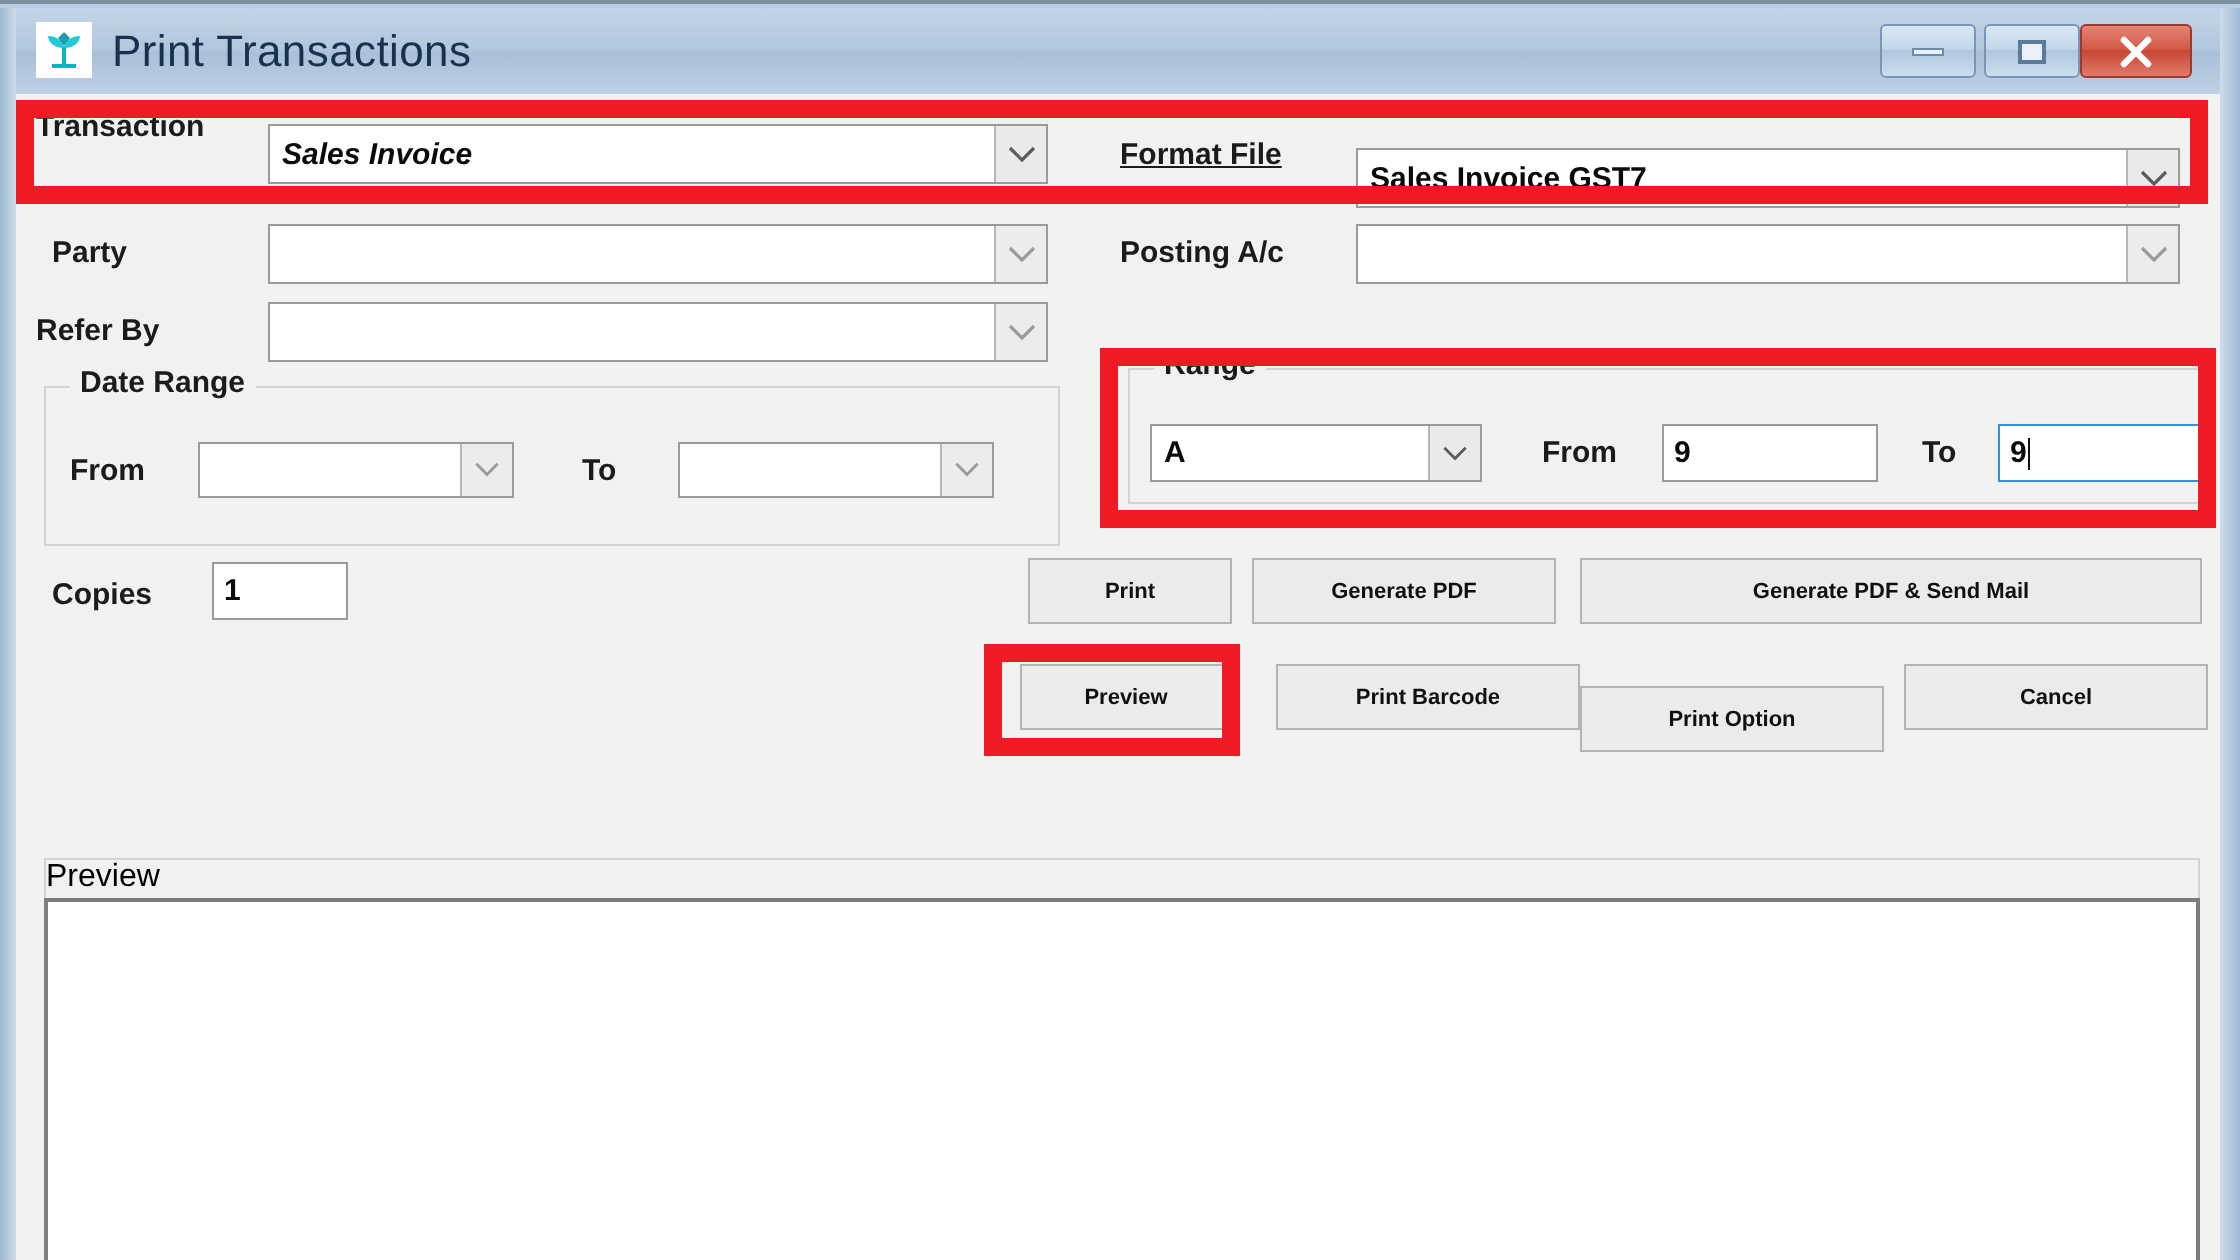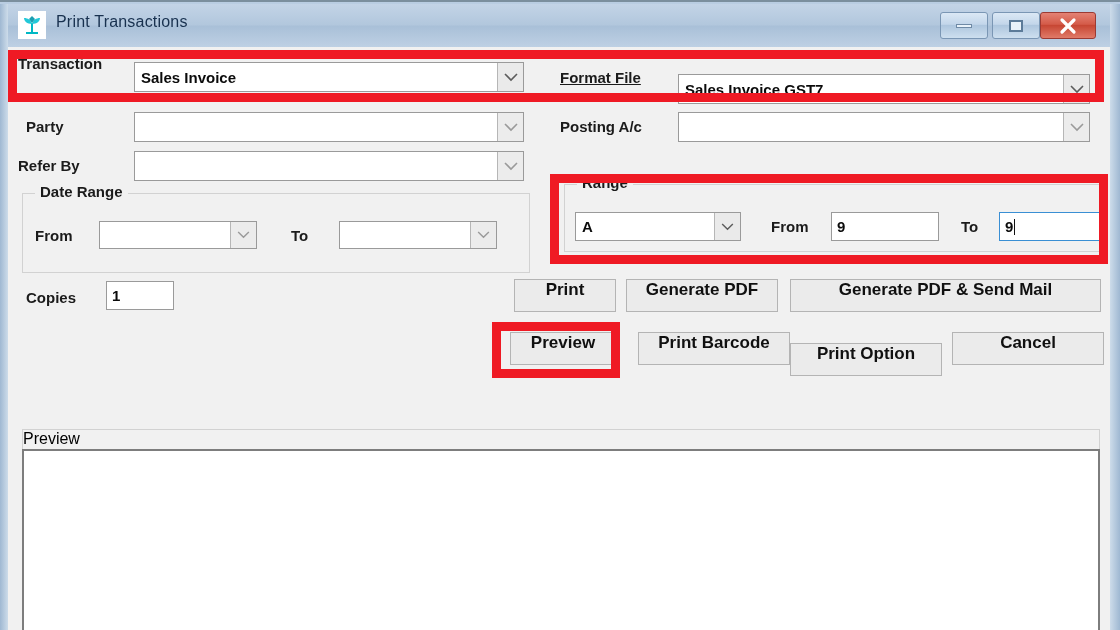--- a/index.html
+++ b/index.html
@@ -31,21 +31,21 @@
     background: linear-gradient(to bottom,#c3d4e7 0%, #b2c7dd 48%, #a9c0d8 52%, #bed0e4 100%);
   }
   #title-icon {
     position: absolute; left: 10px; top: 7px;
     width: 28px; height: 28px;
     background: #ffffff;
     display: flex; align-items: center; justify-content: center;
   }
   #title-text {
     position: absolute; left: 48px; top: 9px;
-    font-size: 16px; color: #18314f;
+    font-size: 22px; color: #18314f;
     letter-spacing: .2px;
     white-space: nowrap;
   }
   .wbtn {
     position: absolute; top: 8px;
     width: 48px; height: 27px;
     border: 1px solid #7a96b4;
     border-radius: 3px;
     background: linear-gradient(to bottom,#dbe8f5 0%,#c3d6ea 45%,#aec6de 50%,#cddfef 100%);
     display: flex; align-items: center; justify-content: center;
@@ -123,22 +123,22 @@
     background: #f1f1f1;
     padding: 0 5px;
     font-size: 15px; font-weight: bold; color: #1b1b1b;
     white-space: nowrap;
   }
 
   .btn {
     position: absolute;
     background: #ebebeb;
     border: 1px solid #b4b4b4;
-    font-size: 17px; font-weight: bold; color: #101010;
-    display: flex; align-items: flex-start; justify-content: center;
+    font-size: 11px; font-weight: bold; color: #101010;
+    display: flex; align-items: center; justify-content: center;
     white-space: nowrap;
   }
 
   
   #preview-group {
     position: absolute;
     left: 14px; top: 382px;
     width: 1078px; height: 260px;
     border: 1px solid #d2d2d2;
     border-bottom: none;
@@ -193,21 +193,21 @@
       <svg width="18" height="18" viewBox="0 0 18 18">
         <path d="M3 3 L15 15 M15 3 L3 15" stroke="#ffffff" stroke-width="3.2" stroke-linecap="round" fill="none"></path>
       </svg>
     </div>
   </div>
 
   <div id="client">
 
     <div class="lbl" style="left:10px; top:8px;">Transaction</div>
 
-    <div class="combo" style="left:126px; top:15px; width:390px; height:30px;">
+    <div class="combo" style="left:126px; top:15px; width:390px; height:30px;font-style:italic;">
       <span class="val">Sales Invoice</span>
       <span class="arrow">
         <svg width="14" height="9" viewBox="0 0 14 9">
             <path d="M1 1 L7 7 L13 1" stroke="currentColor" stroke-width="1.6" fill="none"></path>
           </svg>
       </span>
     </div>
 
     <div class="lbl" style="left:552px; top:22px;text-decoration:underline;">Format File</div>
 

